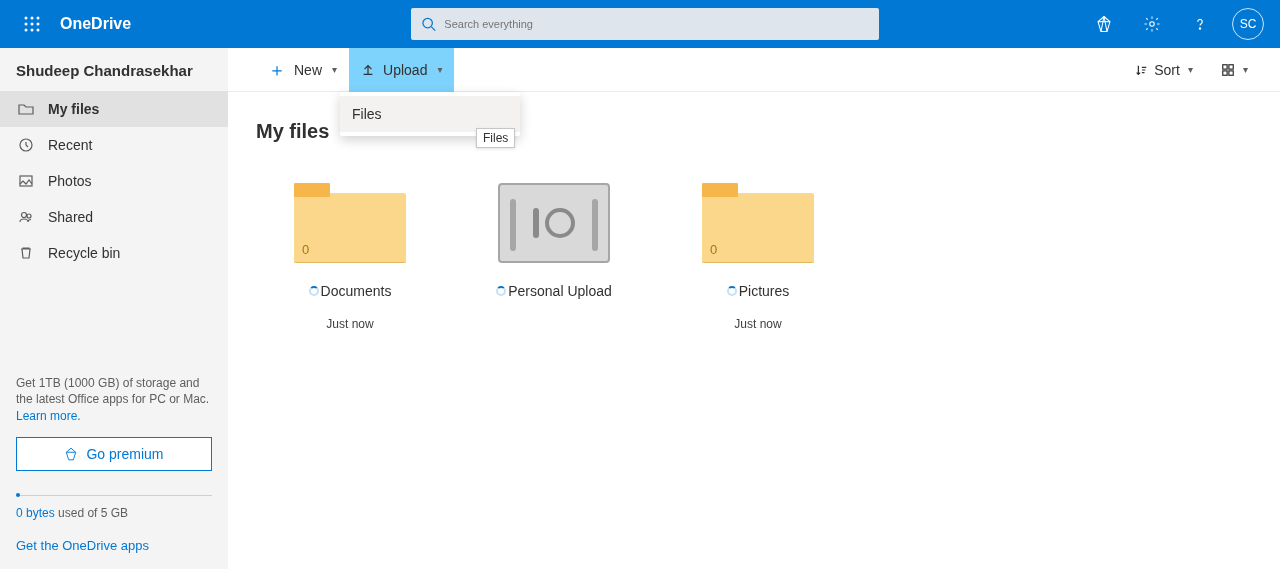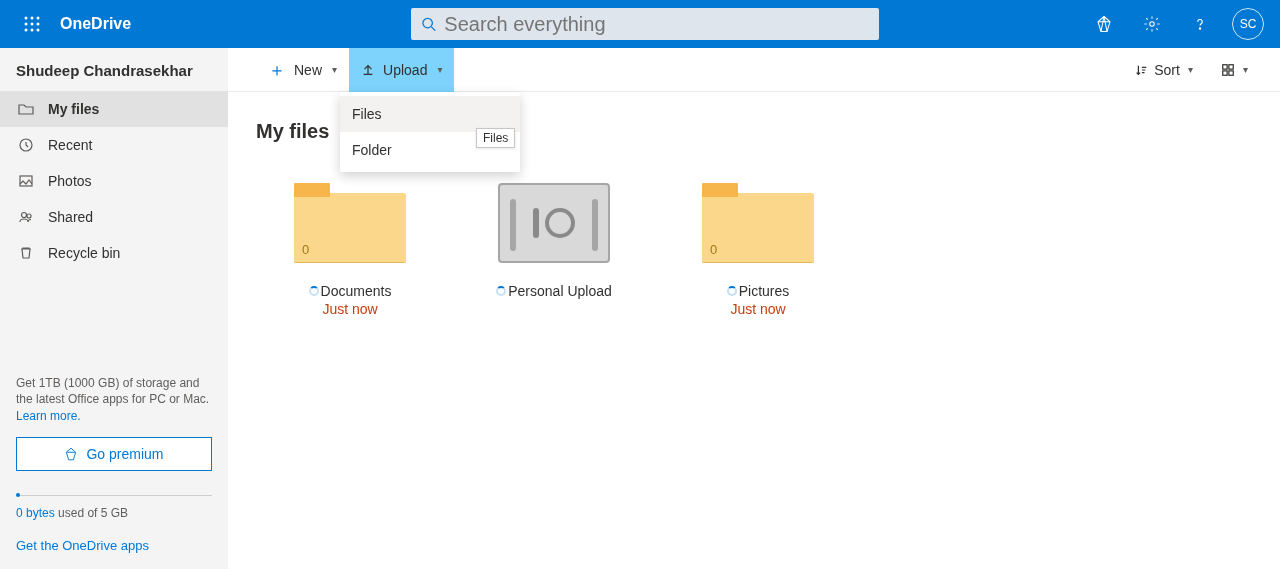--- a/index.html
+++ b/index.html
@@ -4,21 +4,21 @@
 <style>
   * { box-sizing: border-box; margin: 0; padding: 0; }
   html, body { width: 1280px; height: 569px; font-family: "Segoe UI", Arial, sans-serif; font-size: 14px; color: #323130; overflow: hidden; background: #fff; }
 
   
   .header { height: 48px; background: #0078D4; display: flex; align-items: center; color: #fff; padding: 0 8px; }
   .waffle { width: 48px; height: 48px; display: flex; align-items: center; justify-content: center; cursor: pointer; }
   .brand { font-size: 16px; font-weight: 600; margin-left: 4px; }
   .search-wrap { margin-left: 280px; }
   .search { width: 468px; height: 32px; background: #dfe5ec; border-radius: 2px; display: flex; align-items: center; padding: 0 10px; color: #605e5c; }
-  .search input { border: none; background: transparent; outline: none; font-size: 20px; width: 100%; margin-left: 8px; color: #323130; }
+  .search input { border: none; background: transparent; outline: none; font-size: 11px; width: 100%; margin-left: 8px; color: #323130; }
   .header-spacer { flex: 1; }
   .hicon { width: 48px; height: 48px; display: flex; align-items: center; justify-content: center; cursor: pointer; }
   .avatar { width: 32px; height: 32px; border: 1px solid rgba(255,255,255,.8); border-radius: 50%; display: flex; align-items: center; justify-content: center; font-size: 12px; margin: 0 8px; cursor: pointer; }
 
   
   .body { display: flex; height: 521px; }
   .sidebar { width: 228px; background: #f4f4f4; display: flex; flex-direction: column; border-right: none; }
   .user { padding: 14px 16px 12px; font-size: 15px; font-weight: 600; }
   .nav-item { height: 36px; display: flex; align-items: center; padding: 0 16px; gap: 12px; cursor: pointer; color: #323130; }
   .nav-item.active { background: #e1e1e1; font-weight: 600; }
@@ -61,21 +61,21 @@
   .folder .body { position:absolute; top:10px; left:0; width:112px; height:70px; background:#FBD78B; border-radius:2px; border-bottom:1px solid #e0b85e;}
   .folder .flap { position:absolute; top:0; left:0; width:36px; height:10px; background:#E8A33D; border-radius:2px 2px 0 0;}
   .folder .count { position:absolute; bottom:6px; left:8px; color:#a27718; font-size:13px;}
   .vault { width:112px; height:80px; background:#d9d9d9; border:2px solid #a6a6a6; border-radius:4px; position:relative; display:flex; align-items:center; justify-content:center; gap:6px;}
   .vault .bar{position:absolute; background:#a6a6a6;}
   .vault .bar.l{left:10px;top:14px;width:6px;height:52px;border-radius:3px;}
   .vault .bar.r{right:10px;top:14px;width:6px;height:52px;border-radius:3px;}
   .vault .knob{width:30px;height:30px;border:4px solid #8a8a8a;border-radius:50%;}
   .vault .slit{width:6px;height:30px;background:#8a8a8a;border-radius:3px;}
   .tname { margin-top:20px; font-size:14px; display:flex; align-items:center; gap:2px;}
-  .tdate { font-size:14px; color:#c2410c; margin-top:2px;}
+  .tdate { font-size:12px; color:#404040; margin-top:18px;}
   .spinner{ display:inline-block; width:10px;height:10px; border:2px solid #c7e0f4; border-top-color:#0078D4; border-radius:50%;}
 
   svg{display:block;}
 </style>
 </head>
 <body>
 
 <div class="header">
   <div class="waffle">
     <svg width="16" height="16" viewBox="0 0 16 16" fill="#fff">
@@ -222,21 +222,20 @@
               <rect x="2" y="9" width="5" height="5"></rect>
               <rect x="9" y="9" width="5" height="5"></rect>
             </svg>
           <span class="chev">▾</span>
         </div>
       </div>
     </div>
 
     <div class="dropdown">
       <div class="dd-item hover">Files</div>
-      <div class="dd-item">Folder</div>
     </div>
     <div class="tooltip">Files</div>
 
     <div class="page-title">My files</div>
 
     <div class="grid">
       <div class="tile">
         <div class="folder">
           <div class="flap"></div>
             <div class="body"></div>

